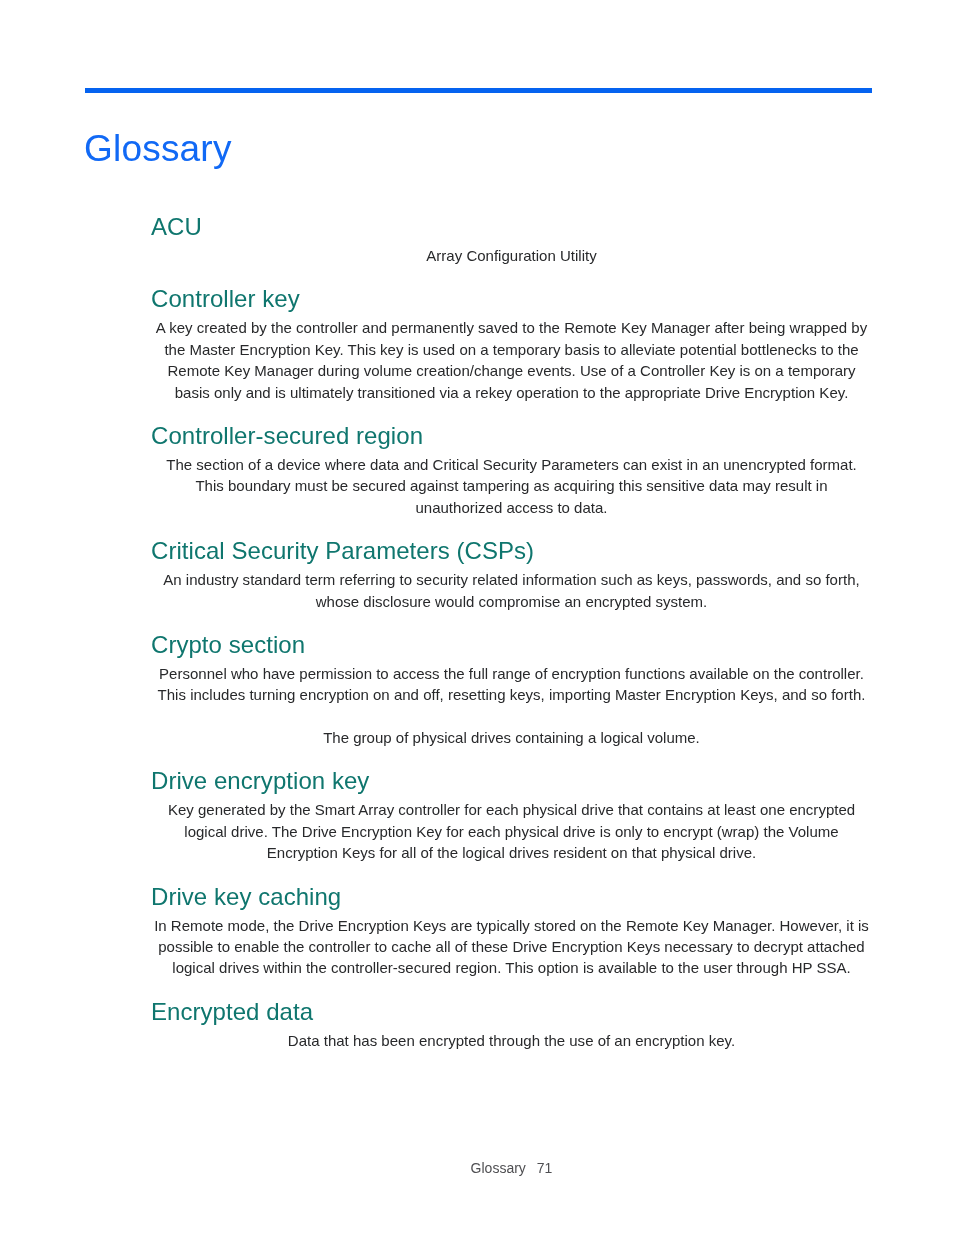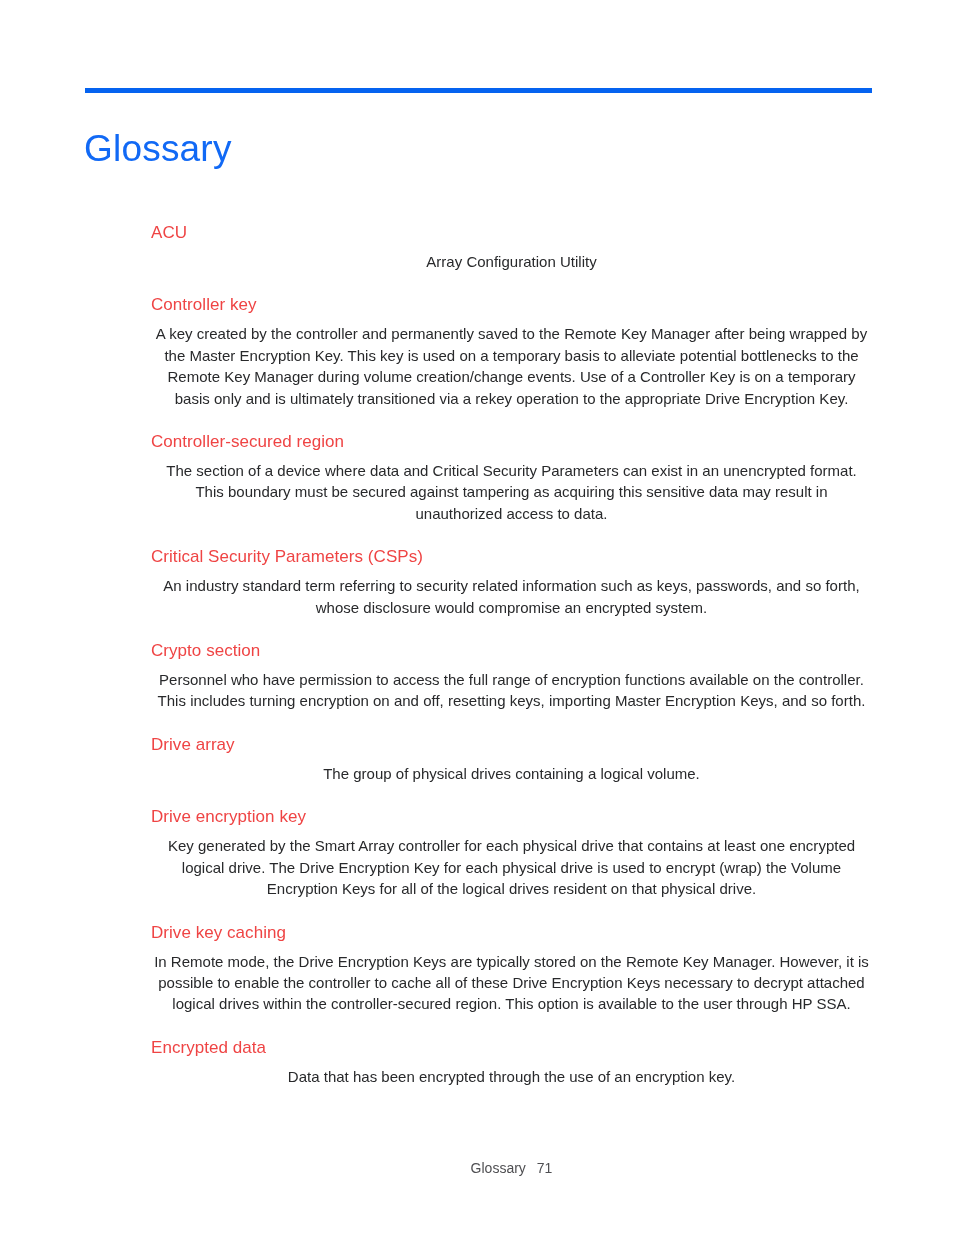--- a/index.html
+++ b/index.html
@@ -52,25 +52,25 @@
   }
 
   .entry {
     margin: 0 0 10px 0;
   }
   .entry:last-child {
     margin-bottom: 0;
   }
 
   .term {
-    font-size: 17px;
+    font-size: 24px;
     line-height: 23px;
     font-weight: 400;
-    color: #ef4444;
-    margin: 16px 0 7px 0;
+    color: #0f766e;
+    margin: 10px 0 7px 0;
     letter-spacing: 0.05px;
   }
 
   .definition {
     font-size: 15px;
     line-height: 21.4px;
     color: #28292b;
     margin: 0;
     text-align: center;
     letter-spacing: 0.01px;
@@ -130,27 +130,26 @@
       <div class="term">Critical Security Parameters (CSPs)</div>
       <p class="definition">An industry standard term referring to security related information such as keys, passwords, and so forth, whose disclosure would compromise an encrypted system.</p>
     </div>
 
     <div class="entry">
       <div class="term">Crypto section</div>
       <p class="definition">Personnel who have permission to access the full range of encryption functions available on the controller. This includes turning encryption on and off, resetting keys, importing Master Encryption Keys, and so forth.</p>
     </div>
 
     <div class="entry">
-      <div class="term">Drive array</div>
       <p class="definition">The group of physical drives containing a logical volume.</p>
     </div>
 
     <div class="entry">
       <div class="term">Drive encryption key</div>
-      <p class="definition">Key generated by the Smart Array controller for each physical drive that contains at least one encrypted logical drive. The Drive Encryption Key for each physical drive is used to encrypt (wrap) the Volume Encryption Keys for all of the logical drives resident on that physical drive.</p>
+      <p class="definition">Key generated by the Smart Array controller for each physical drive that contains at least one encrypted logical drive. The Drive Encryption Key for each physical drive is only to encrypt (wrap) the Volume Encryption Keys for all of the logical drives resident on that physical drive.</p>
     </div>
 
     <div class="entry">
       <div class="term">Drive key caching</div>
       <p class="definition">In Remote mode, the Drive Encryption Keys are typically stored on the Remote Key Manager. However, it is possible to enable the controller to cache all of these Drive Encryption Keys necessary to decrypt attached logical drives within the controller-secured region. This option is available to the user through HP SSA.</p>
     </div>
 
     <div class="entry">
       <div class="term">Encrypted data</div>
       <p class="definition">Data that has been encrypted through the use of an encryption key.</p>

